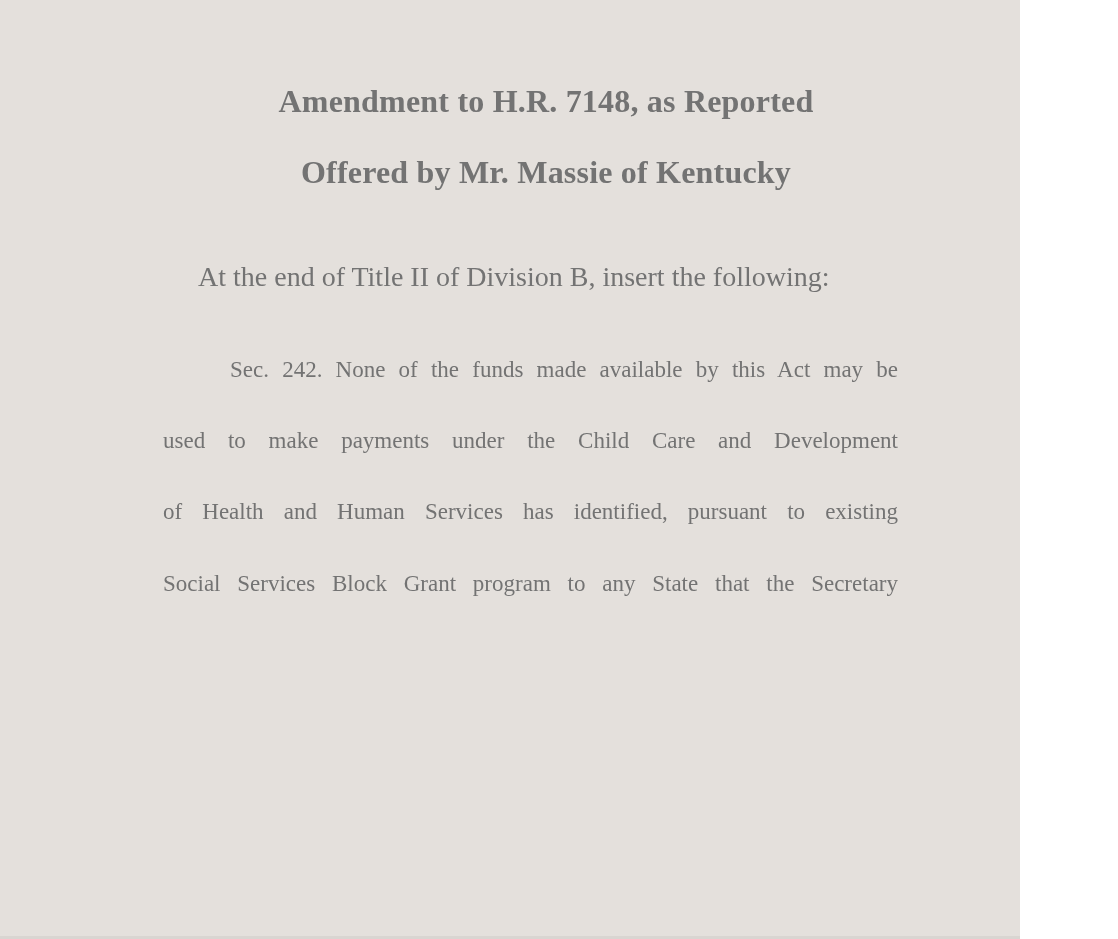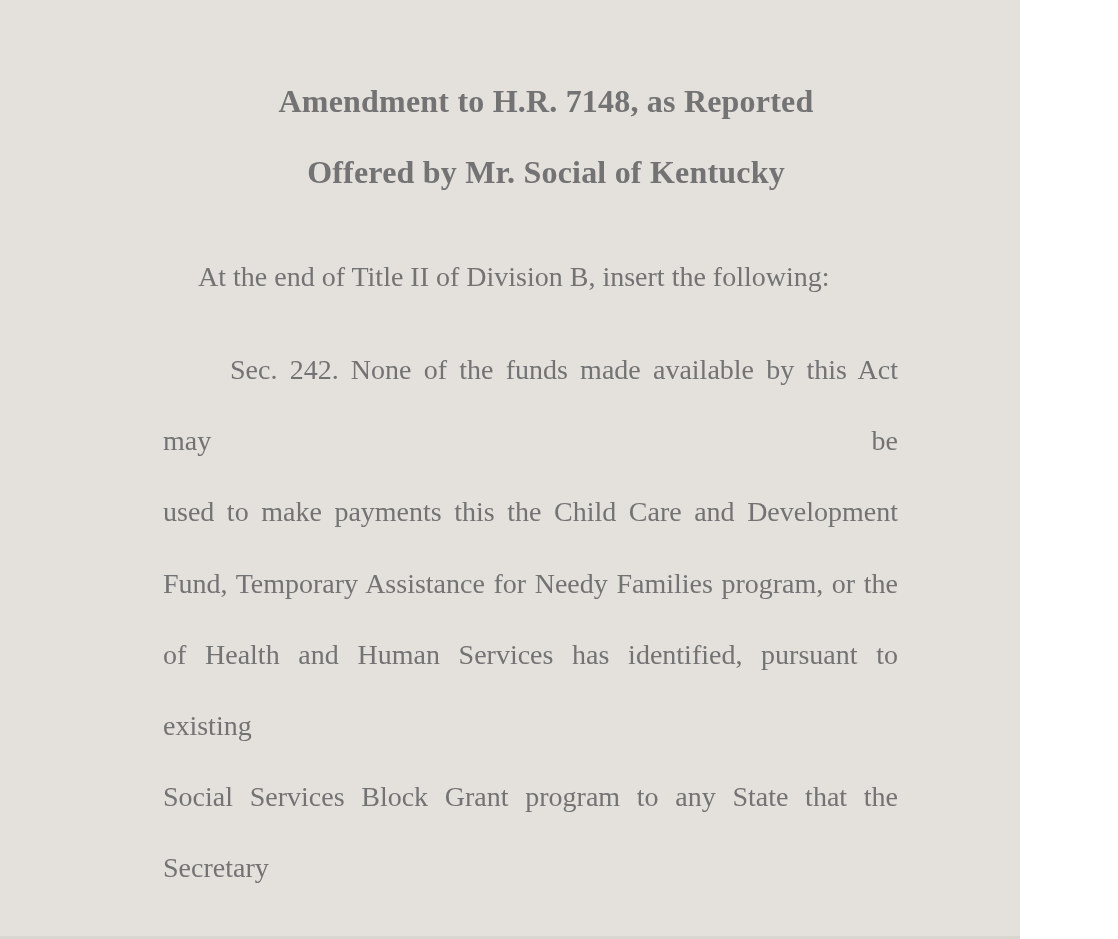--- a/index.html
+++ b/index.html
@@ -45,21 +45,21 @@
     font-size: 28px;
     line-height: 71px;
     text-indent: 35px;
     text-align: left;
   }
   .body-block {
     position: absolute;
     top: 334px;
     left: 163px;
     right: 122px;
-    font-size: 28px;
+    font-size: 23px;
   }
   .body-line {
     line-height: 71.2px;
     text-align: justify;
     text-align-last: justify;
     white-space: normal;
   }
   .body-line.first {
     text-indent: 67px;
   }
@@ -68,26 +68,25 @@
     text-align-last: left;
   }
 </style>
 </head>
 <body>
 
 <div class="page">
 
   <div class="doc-title">
     <div>Amendment to H.R. 7148, as Reported</div>
-    <div>Offered by Mr. Social of Kentucky</div>
+    <div>Offered by Mr. Massie of Kentucky</div>
   </div>
 
   <div class="instruction">At the end of Title II of Division B, insert the following:</div>
 
   <div class="body-block">
     <div class="body-line first">Sec. 242. None of the funds made available by this Act may be</div>
-    <div class="body-line">used to make payments this the Child Care and Development</div>
-    <div class="body-line">Fund, Temporary Assistance for Needy Families program, or the</div>
+    <div class="body-line">used to make payments under the Child Care and Development</div>
     <div class="body-line">of Health and Human Services has identified, pursuant to existing</div>
     <div class="body-line">Social Services Block Grant program to any State that the Secretary</div>
   </div>
 
 </div>
 
 </body></html>

